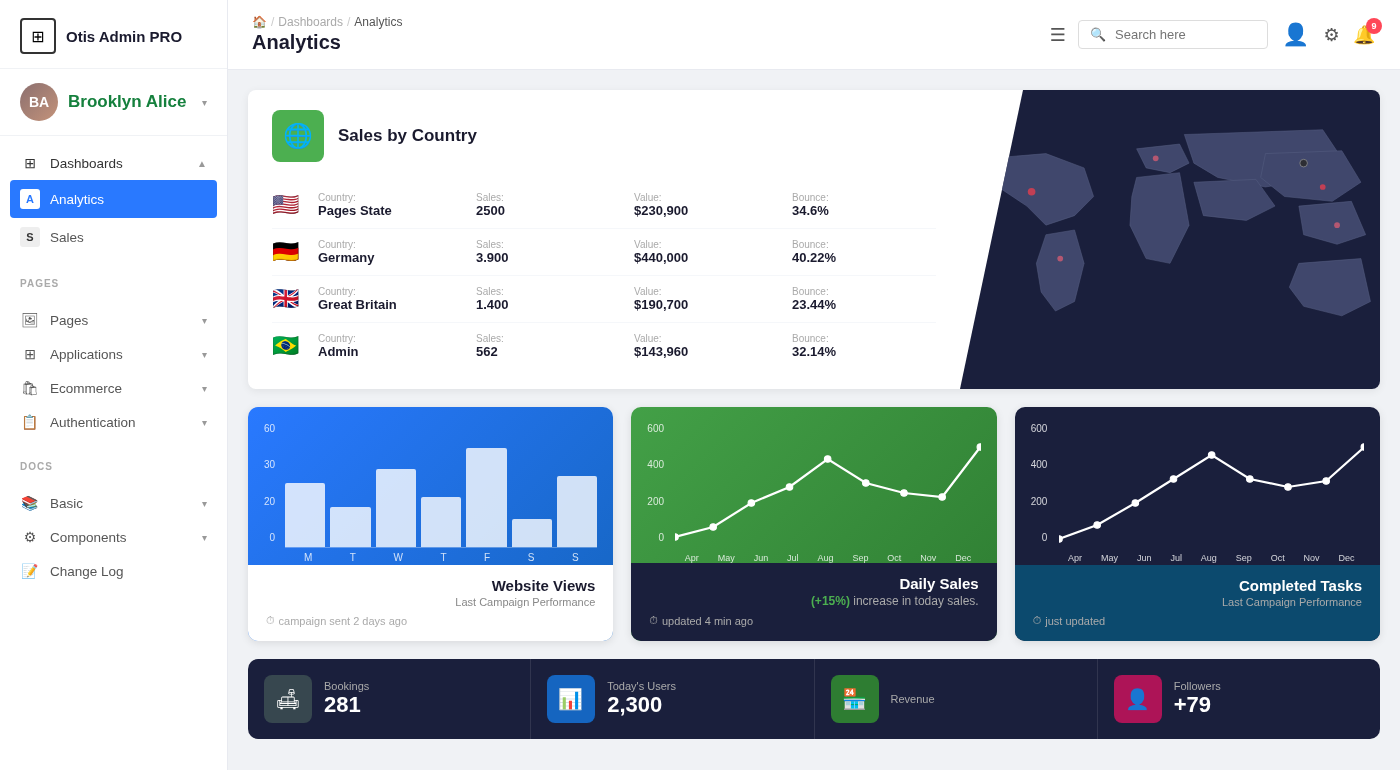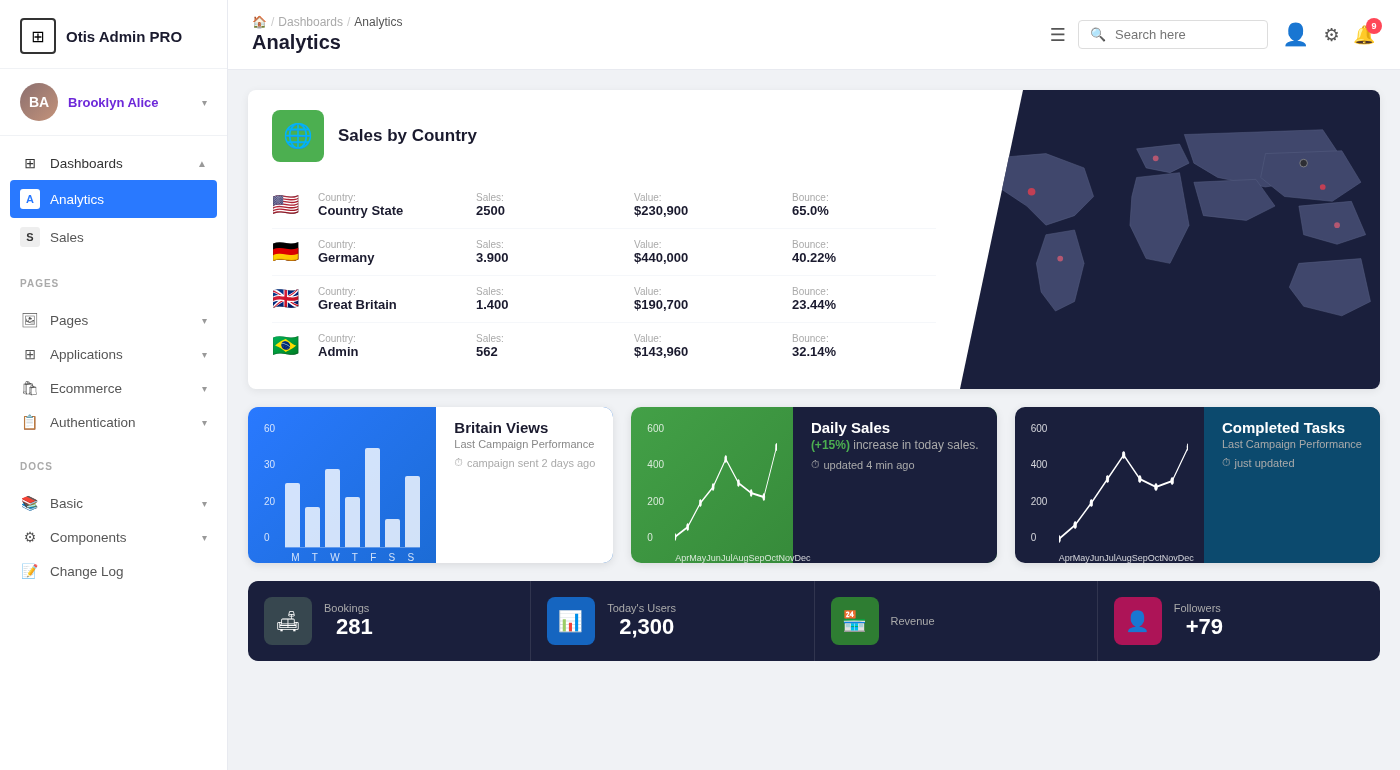--- a/index.html
+++ b/index.html
@@ -39,21 +39,21 @@
       gap: 10px;
       padding: 14px 20px;
       border-bottom: 1px solid #f0f2f5;
     }
     .avatar {
       width: 38px; height: 38px; border-radius: 50%;
       background: linear-gradient(135deg, #8B6F6F, #C4937A);
       display: flex; align-items: center; justify-content: center;
       font-size: 14px; color: #fff; font-weight: 600;
     }
-    .user-name { font-size: 13px; font-weight: 600; color: #6d28d9; flex: 1; }
+    .user-name { font-size: 17px; font-weight: 600; color: #15803d; flex: 1; }
     .chevron { font-size: 10px; color: #999; }
 
     .nav-section { padding: 10px 0; }
     .nav-item {
       display: flex;
       align-items: center;
       gap: 10px;
       padding: 9px 20px;
       cursor: pointer;
       font-size: 13.5px;
@@ -187,21 +187,22 @@
     .charts-row {
       display: flex;
       gap: 18px;
     }
     .chart-card {
       flex: 1;
       border-radius: 10px;
       overflow: hidden;
       box-shadow: 0 2px 8px rgba(0,0,0,0.1);
       display: flex;
-      flex-direction: row;
+      flex-direction: column;
+      text-align: right;
     }
     .chart-card.blue { background: linear-gradient(135deg, #2979FF, #1565C0); }
     .chart-card.green { background: linear-gradient(135deg, #43a047, #2e7d32); }
     .chart-card.dark { background: #1a1f3c; }
 
     .chart-area {
       flex: 1;
       padding: 16px 16px 0 16px;
       position: relative;
     }
@@ -241,21 +242,21 @@
     .stat-item:last-child { border-right: none; }
     .stat-icon-box {
       width: 48px; height: 48px;
       border-radius: 8px;
       display: flex; align-items: center; justify-content: center;
       font-size: 20px; color: #fff;
       flex-shrink: 0;
     }
     .stat-info { flex: 1; }
     .stat-label { font-size: 11px; color: #aaa; }
-    .stat-value { font-size: 22px; font-weight: 700; color: #fff; margin-left: 12px; }
+    .stat-value { font-size: 22px; font-weight: 700; color: #fff; }
   </style>
 </head>
 <body>
 
 <div class="sidebar">
   <div class="sidebar-logo">
     <div class="logo-icon">⊞</div>
     <span class="logo-text">Otis Admin PRO</span>
   </div>
 
@@ -359,33 +360,33 @@
         <div class="sales-header">
           <div class="sales-globe-icon">🌐</div>
           <span class="sales-title">Sales by Country</span>
         </div>
         <div class="country-table">
 
           <div class="country-row">
             <span class="flag">🇺🇸</span>
             <div class="country-info">
               <div class="info-label">Country:</div>
-              <div class="info-value">Country State</div>
+              <div class="info-value">Pages State</div>
             </div>
             <div class="country-info">
               <div class="info-label">Sales:</div>
               <div class="info-value">2500</div>
             </div>
             <div class="country-info">
               <div class="info-label">Value:</div>
               <div class="info-value">$230,900</div>
             </div>
             <div class="country-info">
               <div class="info-label">Bounce:</div>
-              <div class="info-value">65.0%</div>
+              <div class="info-value">34.6%</div>
             </div>
           </div>
 
           <div class="country-row">
             <span class="flag">🇩🇪</span>
             <div class="country-info">
               <div class="info-label">Country:</div>
               <div class="info-value">Germany</div>
             </div>
             <div class="country-info">
@@ -503,21 +504,21 @@
                 <span style="font-size:10px;color:rgba(255,255,255,0.8);">W</span>
                 <span style="font-size:10px;color:rgba(255,255,255,0.8);">T</span>
                 <span style="font-size:10px;color:rgba(255,255,255,0.8);">F</span>
                 <span style="font-size:10px;color:rgba(255,255,255,0.8);">S</span>
                 <span style="font-size:10px;color:rgba(255,255,255,0.8);">S</span>
               </div>
             </div>
           </div>
         </div>
         <div class="chart-footer" style="background:#fff;">
-          <div class="chart-title" style="color:#1a1a2e;">Britain Views</div>
+          <div class="chart-title" style="color:#1a1a2e;">Website Views</div>
           <div class="chart-subtitle" style="color:#888;font-size:11px;">Last Campaign Performance</div>
           <div class="chart-time">
             <span>⏱</span>
             <span>campaign sent 2 days ago</span>
           </div>
         </div>
       </div>
 
       <div class="chart-card green">
         <div class="chart-area">

